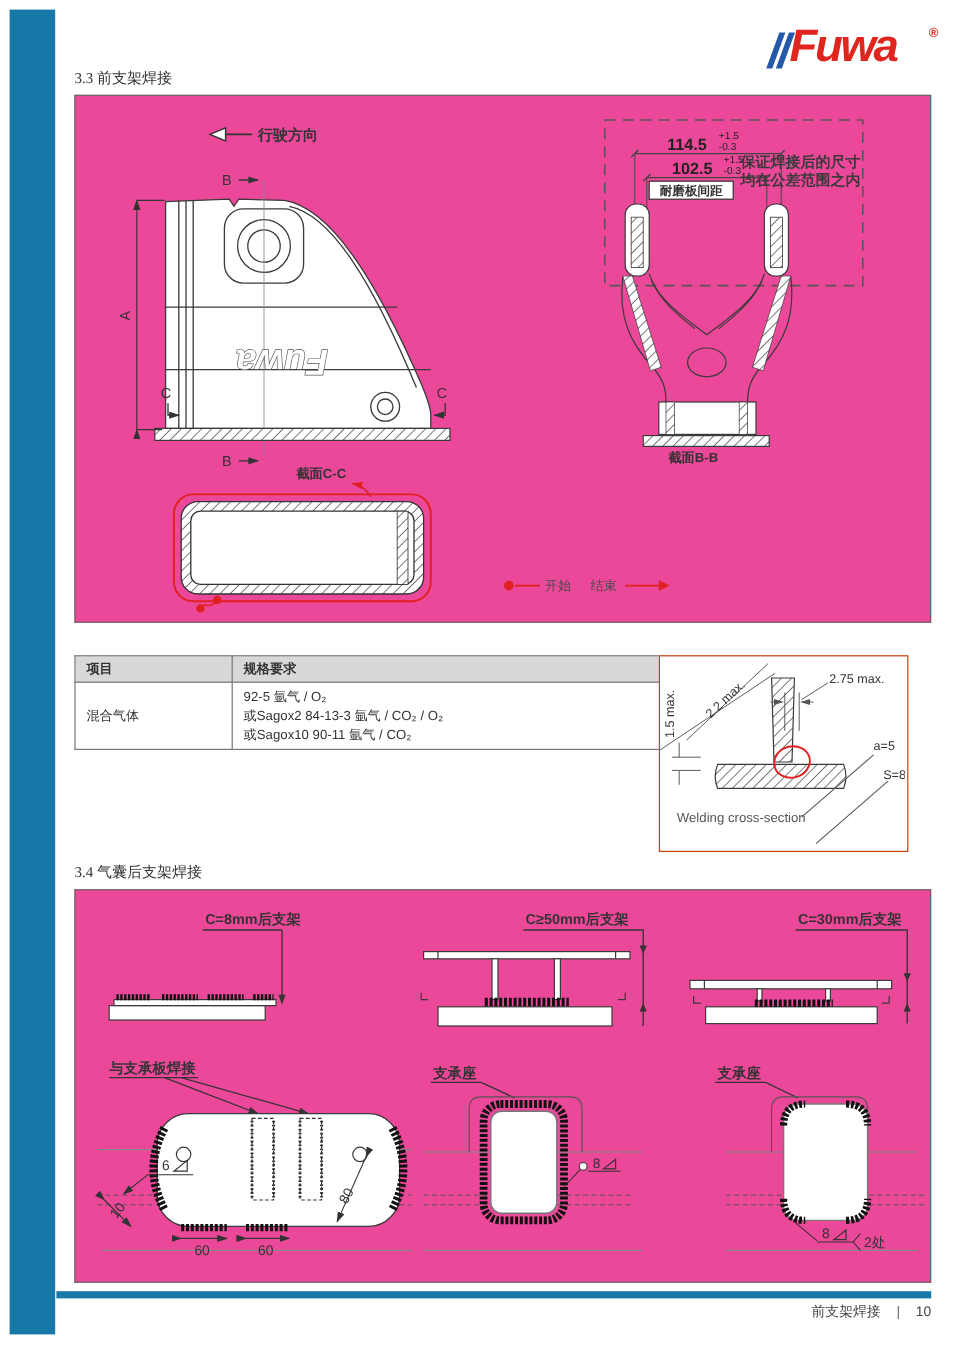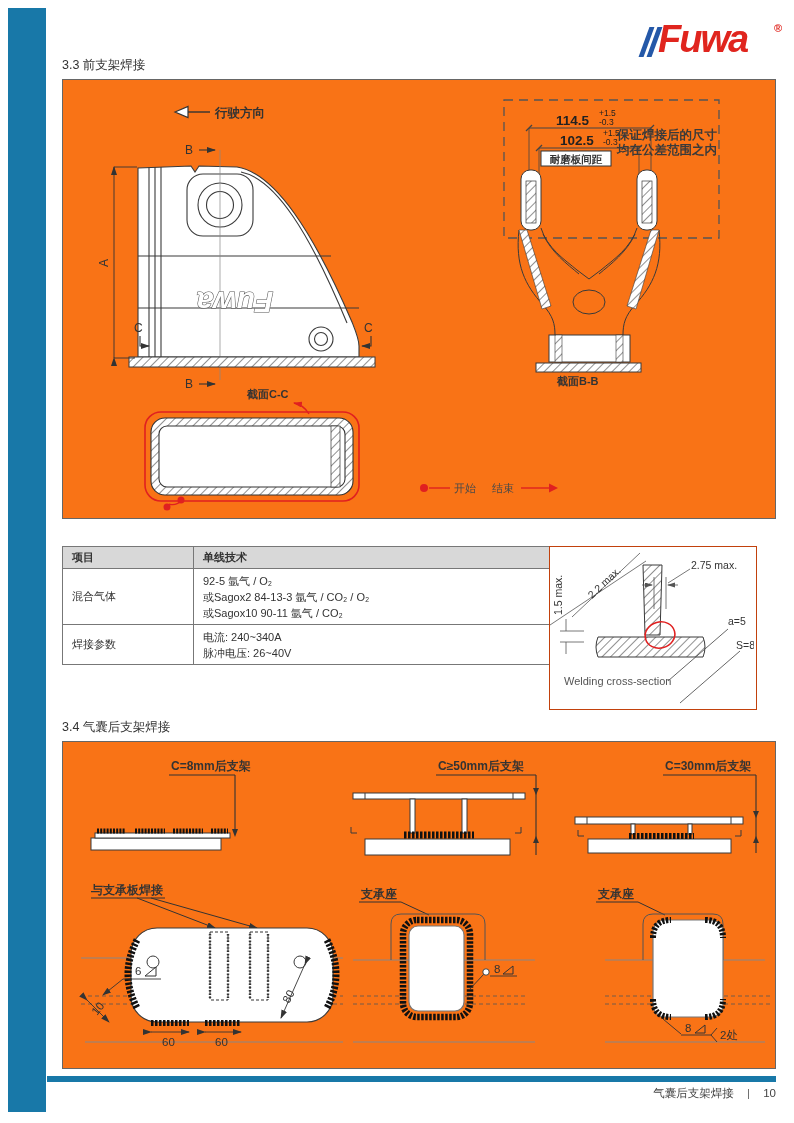--- a/index.html
+++ b/index.html
@@ -12,25 +12,25 @@
   #footer-text{left:0;top:1086px;width:776px;text-align:right;font-size:11.5px;color:#444;}
   #footer-text .sep{margin:0 10px;color:#666;}
   
   #logo{left:642px;top:18px;width:140px;height:50px;}
   #logo .bar{position:absolute;width:5px;height:30px;background:#2458A8;transform:skewX(-20deg);top:9px;}
   #logo .b1{left:2px;} #logo .b2{left:10px;}
   #logo .word{position:absolute;left:16px;top:0px;font-size:38px;font-weight:bold;font-style:italic;
               color:#E0251E;letter-spacing:-2px;}
   #logo .reg{position:absolute;right:0px;top:4px;font-size:11px;color:#E0251E;font-weight:bold;}
   
-  .sec-title{font-size:12.5px;color:#333;}
+  .sec-title{font-size:12.5px;color:#333;font-family:Liberation Serif, serif;}
   #title-33{left:62px;top:57px;}
   #title-34{left:62px;top:719px;text-align:center;}
   
-  .draw-box{border:1.5px solid #666;background:#f97316;}
+  .draw-box{border:1.5px solid #666;background:#ec4899;}
   #box1{left:62px;top:79px;width:712px;height:438px;}
   #box2{left:62px;top:741px;width:712px;height:326px;text-align:right;}
   
   #spec-table{left:62px;top:546px;width:506px;border-collapse:collapse;table-layout:fixed;
               font-size:11px;color:#333;}
   #spec-table th,#spec-table td{border:1px solid #777;padding:2px 9px;text-align:left;vertical-align:middle;}
   #spec-table th{background:#D8D8D8;font-weight:bold;height:17px;}
   #spec-table .c1{width:112px;margin-left:44px;}
   #spec-table td div{line-height:16px;}
   
@@ -177,35 +177,28 @@
     <line x1="458" y1="408" x2="486" y2="408" stroke="#E02020" stroke-width="1.4"></line>
     <polygon points="486,403.5 495,408 486,412.5" fill="#E02020"></polygon>
   </g>
 </svg>
 </div>
 
 <table class="abs" id="spec-table">
   <tbody>
       <tr>
     <th class="c1">项目</th>
-    <th>单线技术</th>
+    <th>规格要求</th>
   </tr>
   <tr style="height:56px;">
     <td>混合气体</td>
     <td>
       <div>92-5 氩气 / O₂</div>
       <div>或Sagox2 84-13-3 氩气 / CO₂ / O₂</div>
       <div>或Sagox10 90-11 氩气 / CO₂</div>
-    </td>
-  </tr>
-  <tr style="height:40px;">
-    <td>焊接参数</td>
-    <td>
-      <div>电流: 240~340A</div>
-      <div>脉冲电压: 26~40V</div>
     </td>
   </tr>
 </tbody>
   </table>
 
 <div class="abs" id="weld-box">
 <svg width="204" height="160" viewBox="0 0 204 160">
   <g stroke="#3a3a3a" stroke-width="1" fill="none">
     <path d="M93,18 L112,18 L110,88 L95,88 Z" fill="url(#ht)"></path>
     <path d="M48,90 Q44,100 48,110 L153,110 Q157,100 153,90 Z" fill="url(#ht)"></path>
@@ -391,16 +384,16 @@
     <polyline points="652,286 646,293 652,300"></polyline>
   </g>
   <text x="620" y="290" font-size="11.5" fill="#333">8</text>
   <path d="M630,291 L640,291 L640,283 Z" fill="none" stroke="#333" stroke-width="1"></path>
   <text x="655" y="297" font-size="11.5" fill="#333">2处</text>
 </svg>
 </div>
 
 <div class="abs" id="footer-bar"></div>
 <div class="abs" id="footer-text">
-  <span>气囊后支架焊接</span>
+  <span>前支架焊接</span>
   <span class="sep">|</span>
   <span>10</span>
 </div>
 
 </body></html>

